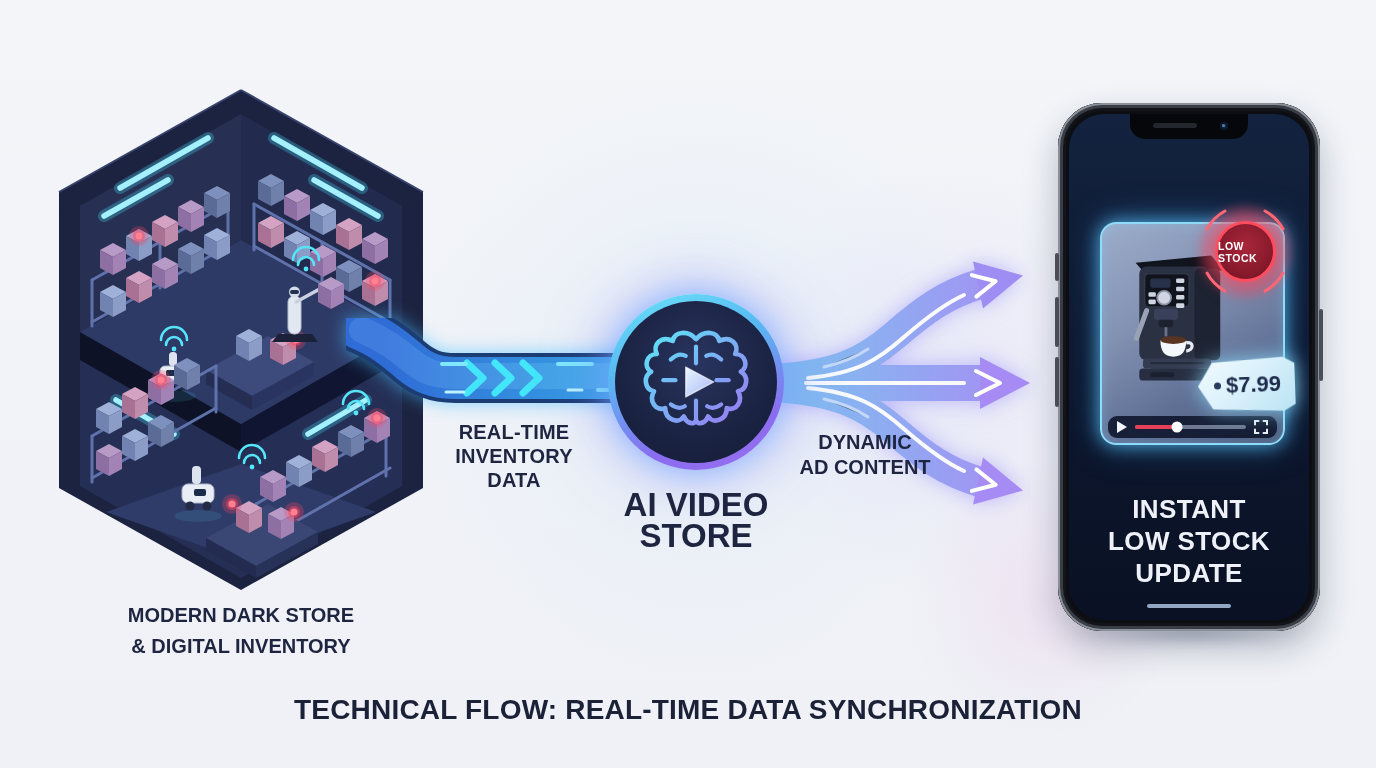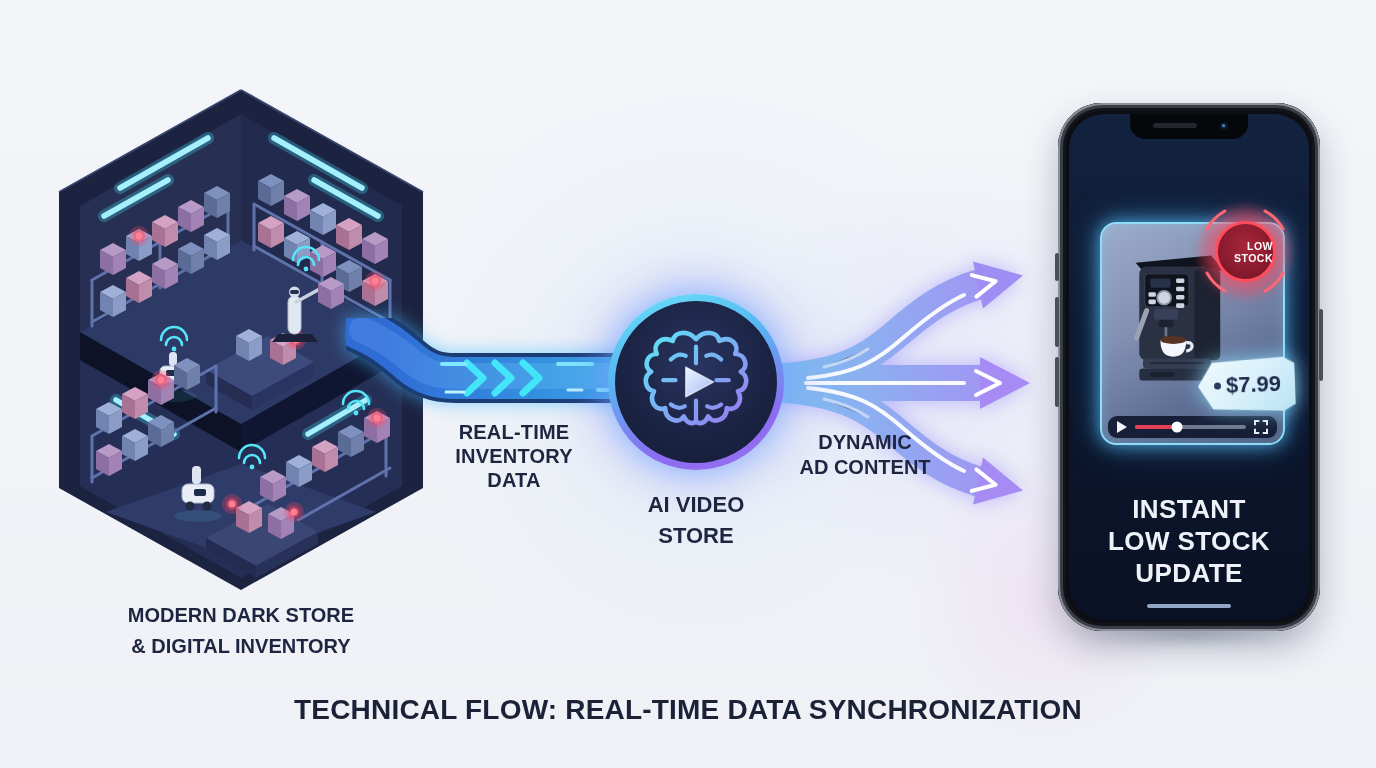--- a/index.html
+++ b/index.html
@@ -9,21 +9,21 @@
     position:relative; width:1376px; height:768px; overflow:hidden;
     background:
       radial-gradient(circle at 700px 380px, rgba(130,200,255,.10), transparent 300px),
       radial-gradient(circle at 1045px 600px, rgba(225,150,215,.16), transparent 140px),
       radial-gradient(circle at 950px 380px, rgba(160,140,250,.10), transparent 220px),
       linear-gradient(180deg,#f3f5f9 0%,#eff1f6 100%);
   }
   .abs { position:absolute; }
   .lbl { position:absolute; color:#1e2540; font-weight:800; text-align:center; }
   .lbl-input  { left:428px; top:420px; width:172px; font-size:20px; line-height:24px; letter-spacing:.2px; }
-  .lbl-engine { left:598px; top:489px; width:196px; font-size:22px; line-height:31px; }
+  .lbl-engine { left:598px; top:489px; width:196px; font-size:33px; line-height:31px; }
   .lbl-output { left:765px; top:422px; width:200px; font-size:20px; line-height:25px;margin-top:8px; }
   .lbl-warehouse { left:41px; top:600px; width:400px; font-size:20px; line-height:31px; }
   .lbl-caption { left:0; top:694px; width:1376px; font-size:28px; letter-spacing:.2px; color:#1b2238; }
 
   
   .pipe1 { left:346px; top:318px; filter:drop-shadow(0 0 9px rgba(70,190,255,.65)); }
   .branch { left:772px; top:232px; filter:drop-shadow(0 0 10px rgba(150,140,255,.55)); }
 
   
   .engine { left:608px; top:294px; width:176px; height:176px; border-radius:50%;
@@ -67,21 +67,21 @@
   .track-fill { position:absolute; left:0; top:0; height:100%; background:#e54058; border-radius:3px; }
   .thumb { position:absolute; top:50%; transform:translate(-50%,-50%); width:11px; height:11px;
     border-radius:50%; background:#ffffff; }
 
   .badge-glow { position:absolute; left:126px; top:88px; width:100px; height:100px; border-radius:50%;
     background:radial-gradient(circle, rgba(255,60,85,.55) 0%, rgba(255,60,85,.25) 55%, transparent 72%);
     filter:blur(2px); }
   .badge { position:absolute; left:146px; top:107px; width:61px; height:61px; border-radius:50%;
     background:radial-gradient(circle at 50% 40%, #a82739 0%, #8c1b2e 55%, #6f1424 100%);
     border:3px solid #ff4d5e; box-shadow:0 0 20px 5px rgba(255,70,90,.6);
-    display:flex; flex-direction:column; align-items:flex-end; justify-content:center;
+    display:flex; flex-direction:column; align-items:flex-start; justify-content:center;
     color:#fff; font-weight:800; font-size:10.5px; line-height:12px; letter-spacing:.5px; text-align:center; }
   .badge-arcs { position:absolute; left:124px; top:85px; }
 
   .price-wrap { position:absolute; left:129px; top:244px; filter:drop-shadow(0 0 10px rgba(140,225,255,.85)); transform:rotate(-2deg); }
   .price-tag { width:97px; height:54px;
     clip-path:polygon(0% 50%, 15% 7%, 88% 0%, 100% 12%, 100% 88%, 88% 100%, 15% 93%);
     background:linear-gradient(135deg,#f2fbff 0%, #d6effa 55%, #b9e3f4 100%);
     display:flex; align-items:center; }
   .price-dot { position:absolute; left:16px; top:50%; transform:translateY(-50%); width:7px; height:7px;
     border-radius:50%; background:#2a3a5e; }

